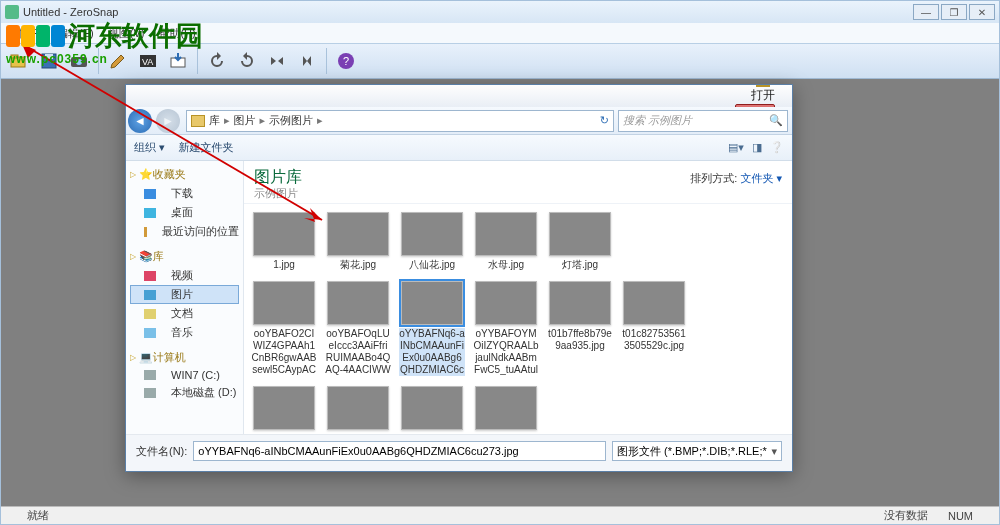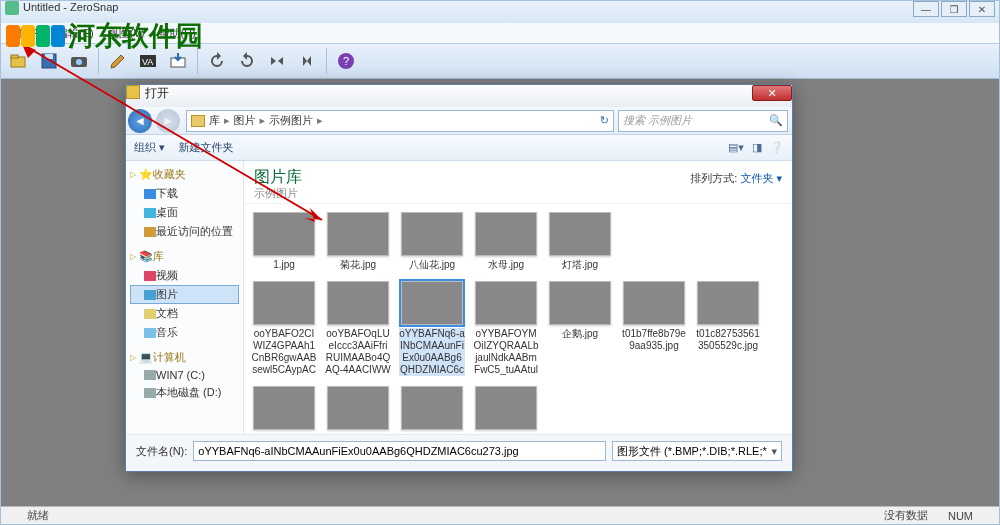--- a/index.html
+++ b/index.html
@@ -1,20 +1,20 @@
 <!DOCTYPE html>
 <html><head>
 <meta charset="utf-8">
 <style>
 * { margin: 0; padding: 0; box-sizing: border-box; font-family: "Microsoft YaHei", "Segoe UI", Tahoma, sans-serif; }
 body { width: 1000px; height: 525px; background: #fff; overflow: hidden; position: relative; font-size: 12px; }
 
 
 .mainwin { position: absolute; inset: 0; border: 1px solid #a5c0db; background: #fff; display:flex; flex-direction:column;}
-.titlebar { height: 22px; background: linear-gradient(#eaf3fc,#d7e6f5); display:flex; align-items:flex-start; padding:0 4px; font-size:11px; color:#333;}
+.titlebar { height: 22px; background: linear-gradient(#eaf3fc,#d7e6f5); display:flex; align-items:center; padding:0 4px; font-size:11px; color:#333;}
 .titlebar .appicon{width:14px;height:14px;margin-right:4px;background:#5b8;display:inline-block;border-radius:2px;}
 .titlebar .spacer{flex:1;}
 .titlebar .winbtn{width:26px;height:16px;border:1px solid #8ba8c4;margin-left:2px;background:#e6eef7;display:flex;align-items:center;justify-content:center;font-size:10px;color:#555;}
 .menubar{height:20px;background:#f5f9fd;display:flex;align-items:center;padding:0 6px;font-size:11px;color:#333;gap:14px;}
 .spanitem{cursor:default;}
 .toolbar{height:36px;background:linear-gradient(#e8f1fb,#cfe0f2);border-top:1px solid #b8cfe5;border-bottom:1px solid #9fb9d3;display:flex;align-items:center;padding:0 4px;gap:2px;}
 .toolbar .tbtn{width:28px;height:28px;display:flex;align-items:center;justify-content:center;border:1px solid transparent;border-radius:2px;}
 .toolbar .tbtn svg{width:20px;height:20px;}
 .toolbar .sep{width:1px;height:26px;background:#a9c2db;margin:0 3px;}
 .content{flex:1;background:#808080;position:relative;}
@@ -26,21 +26,21 @@
 .watermark{position:absolute;top:18px;left:6px;z-index:30;font-weight:bold;}
 .watermark .row1{font-size:27px;color:#0b6e00;display:flex;align-items:center;}
 .watermark .logo{display:inline-flex;margin-right:2px;}
 .watermark .logo span{width:14px;height:22px;border-radius:3px;margin-right:1px;}
 .watermark .row2{font-size:12px;color:#1aa000;margin-top:-2px;letter-spacing:1px;}
 
 .arrow{position:absolute;top:30px;left:12px;width:340px;height:210px;z-index:29;pointer-events:none;}
 
 
 .dialog{position:absolute;top:84px;left:125px;width:668px;height:388px;background:#fff;border:1px solid #5b7fa6;box-shadow:0 4px 18px rgba(0,0,0,.35);z-index:25;display:flex;flex-direction:column;}
-.dlg-title{height:22px;background:linear-gradient(#fefefe,#e9eef5);display:flex;align-items:flex-start;padding:0 0;}
+.dlg-title{height:22px;background:linear-gradient(#fefefe,#e9eef5);display:flex;align-items:flex-end;padding:0 17px;flex-direction:column;}
 .dlg-title .ico{width:14px;height:14px;background:#e6c24a;border:1px solid #b89327;margin-right:5px;}
 .dlg-title .txt{font-size:12px;color:#222;}
 .dlg-title .spacer{flex:1;}
 .dlg-close{width:40px;height:16px;background:linear-gradient(#e07878,#c13030);border:1px solid #8e1d1d;color:#fff;display:flex;align-items:center;justify-content:center;font-size:11px;border-radius:2px;}
 .dlg-nav{height:28px;background:linear-gradient(#f5f9fe,#e3edf8);display:flex;align-items:center;border-bottom:1px solid #c3d3e4;}
 .navarrow{width:24px;height:24px;border-radius:50%;background:radial-gradient(#5fa3e6,#2b6bb3);margin:0 2px;display:flex;align-items:center;justify-content:center;color:#fff;font-size:12px;}
 .navarrow.dis{background:radial-gradient(#d5dfe9,#b7c5d4);color:#eef3f8;}
 .crumbbar{flex:1;height:22px;margin:0 4px;background:#fff;border:1px solid #9db6cf;display:flex;align-items:center;padding:0 4px;font-size:11px;color:#333;}
 .crumbbar .ico{width:14px;height:12px;background:#e8c86a;border:1px solid #b89327;margin-right:4px;}
 .crumbbar .sep{margin:0 4px;color:#777;}
@@ -48,21 +48,21 @@
 .searchbox{width:170px;height:22px;margin-right:4px;background:#fff;border:1px solid #9db6cf;display:flex;align-items:center;padding:0 4px;color:#999;font-size:11px;font-style:italic;}
 .searchbox .mag{margin-left:auto;color:#5a7ea3;font-style:normal;}
 .dlg-tool{height:26px;background:linear-gradient(#f6fafe,#e8f0f9);display:flex;align-items:center;padding:0 8px;border-bottom:1px solid #d1dde9;font-size:11px;color:#2b4c70;}
 .dlg-tool .a{margin-right:14px;}
 .dlg-tool .rightico{margin-left:auto;display:flex;gap:8px;color:#4a6c90;}
 .dlg-body{flex:1;display:flex;min-height:0;}
 .dlg-side{width:118px;background:#fafcfe;border-right:1px solid #e0e7ef;padding:6px 4px;overflow:hidden;font-size:11px;color:#333;}
 .sidegrp{margin-bottom:8px;}
 .sidehdr{display:flex;align-items:center;color:#9a7a18;font-size:11px;margin-bottom:2px;}
 .sidehdr::before{content:"▷";font-size:8px;margin-right:3px;color:#c9a838;}
-.siderow{display:flex;align-items:center;padding:2px 0 2px 14px;gap:0;white-space:nowrap;}
+.siderow{display:flex;align-items:center;padding:2px 0 2px 14px;gap:15px;white-space:nowrap;}
 .siderow.sel{background:#cfe3f8;border:1px solid #7aa9d8;padding:1px 0 1px 13px;}
 .siderow .i{width:12px;height:10px;display:inline-block;} .i-dl{background:#3a8de0;} .i-desk{background:#3fb5e0;} .i-recent{background:#d19a3a;} .i-vid{background:#d46;} .i-pic{background:#46a0d4;} .i-doc{background:#e0d070;} .i-mus{background:#7ac0e8;} .i-hdd{background:#9aa;}
 
 .dlg-main{flex:1;display:flex;flex-direction:column;min-width:0;}
 .libhdr{padding:6px 10px 2px;border-bottom:1px solid #eef2f7;display:flex;align-items:baseline;}
 .libhdr .big{color:#0a6a3c;font-size:16px;}
 .libhdr .sub{color:#888;font-size:11px;margin-top:-2px;}
 .libhdr .right{margin-left:auto;font-size:11px;color:#333;}
 .libhdr .right a{color:#1458b3;text-decoration:none;}
 .thumbs{flex:1;overflow:auto;padding:8px 6px;}
@@ -188,20 +188,21 @@
 <div class="watermark">
   <div class="row1">
     <span class="logo">
       <span style="background:#ff7a00"></span>
         <span style="background:#ffb400"></span>
         <span style="background:#00b46a"></span>
         <span style="background:#0086d4"></span>
     </span>
     <span>河东软件园</span>
   </div>
+  <div class="row2">www.pc0359.cn</div>
 </div>
 
 <svg class="arrow" viewBox="0 0 340 210">
   <line x1="10" y1="14" x2="310" y2="190" stroke="#d10000" stroke-width="2"></line>
   <polygon points="310,190 298,178 303,192 292,188" fill="#d10000"></polygon>
   <polygon points="10,14 24,20 16,28" fill="#d10000"></polygon>
 </svg>
 
 <div class="dialog">
   <div class="dlg-title">
@@ -336,24 +337,20 @@
             </div>
           <div class="thumb sel">
               <div class="img t10"></div>
               <div class="cap">oYYBAFNq6-aINbCMAAunFiEx0u0AABg6QHDZMIAC6cu273...</div>
             </div>
           <div class="thumb">
               <div class="img t11"></div>
               <div class="cap">oYYBAFOYMOiIZYQRAALbjaulNdkAABmFwC5_tuAAtul643.jpg</div>
             </div>
           <div class="thumb">
-              <div class="img t12"></div>
-              <div class="cap">企鹅.jpg</div>
-            </div>
-          <div class="thumb">
               <div class="img t13"></div>
               <div class="cap">t01b7ffe8b79e9aa935.jpg</div>
             </div>
           <div class="thumb">
               <div class="img t14"></div>
               <div class="cap">t01c827535613505529c.jpg</div>
             </div>
         </div>
         <div class="thumbs-row">
           <div class="thumb">

